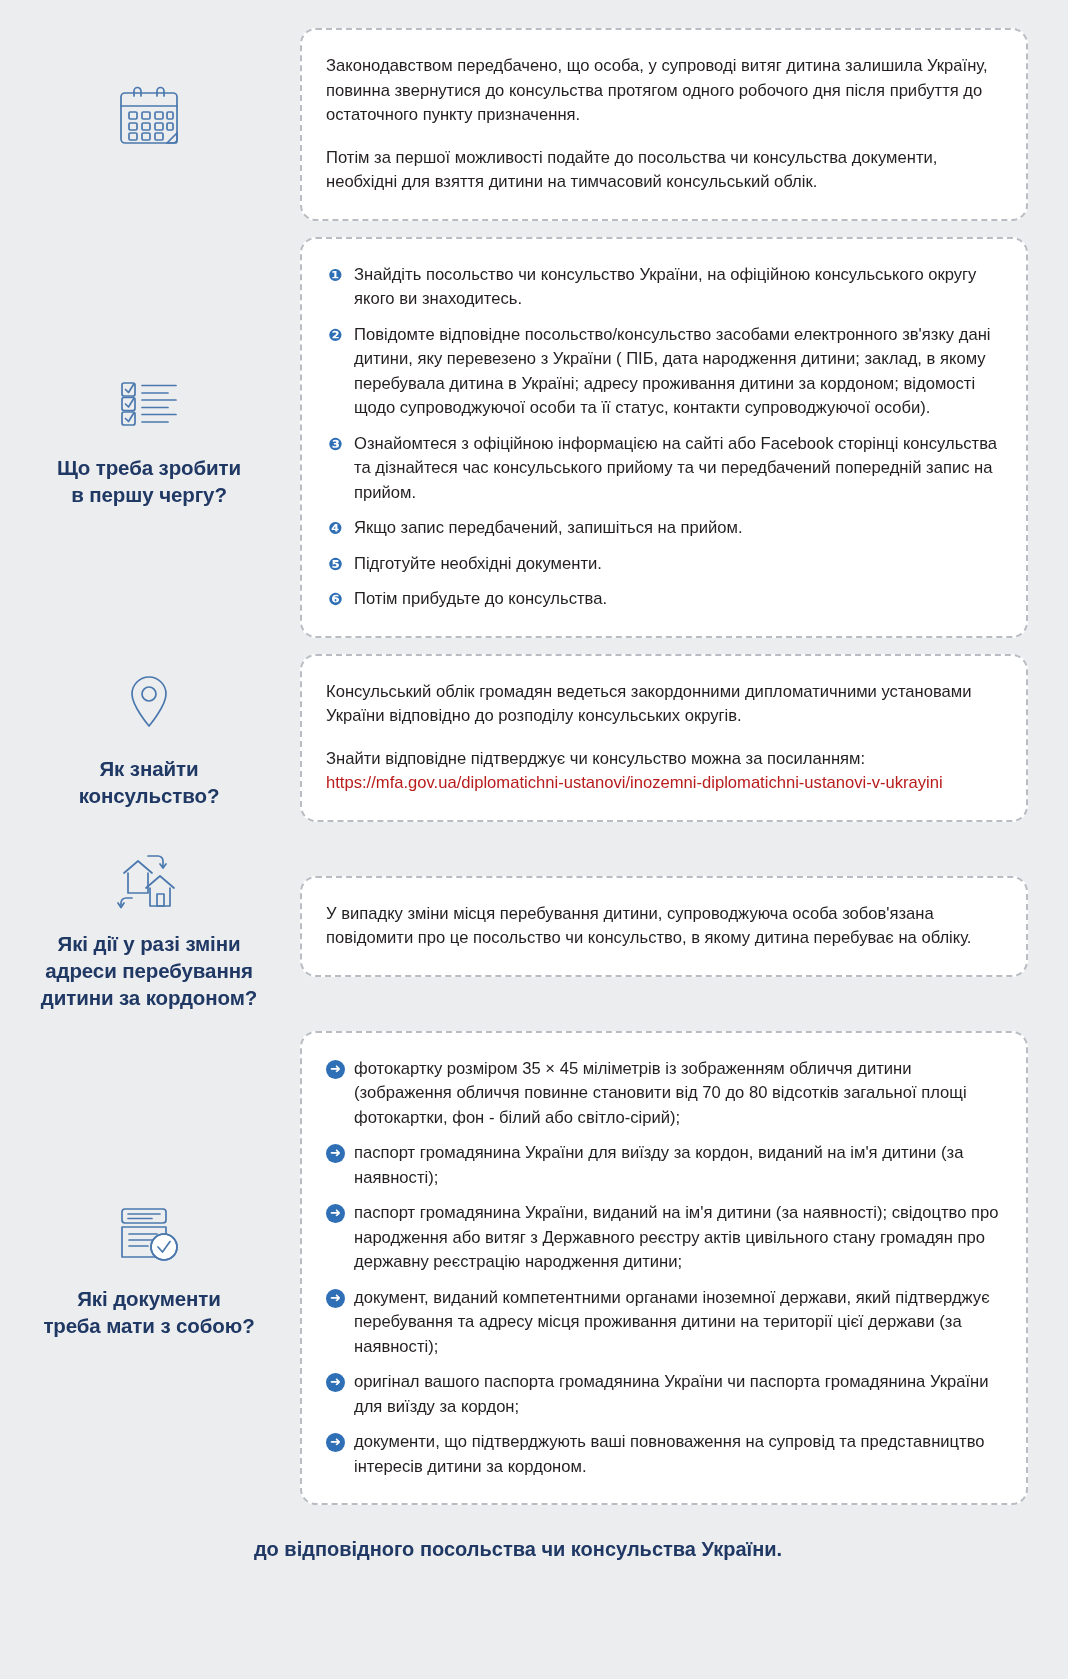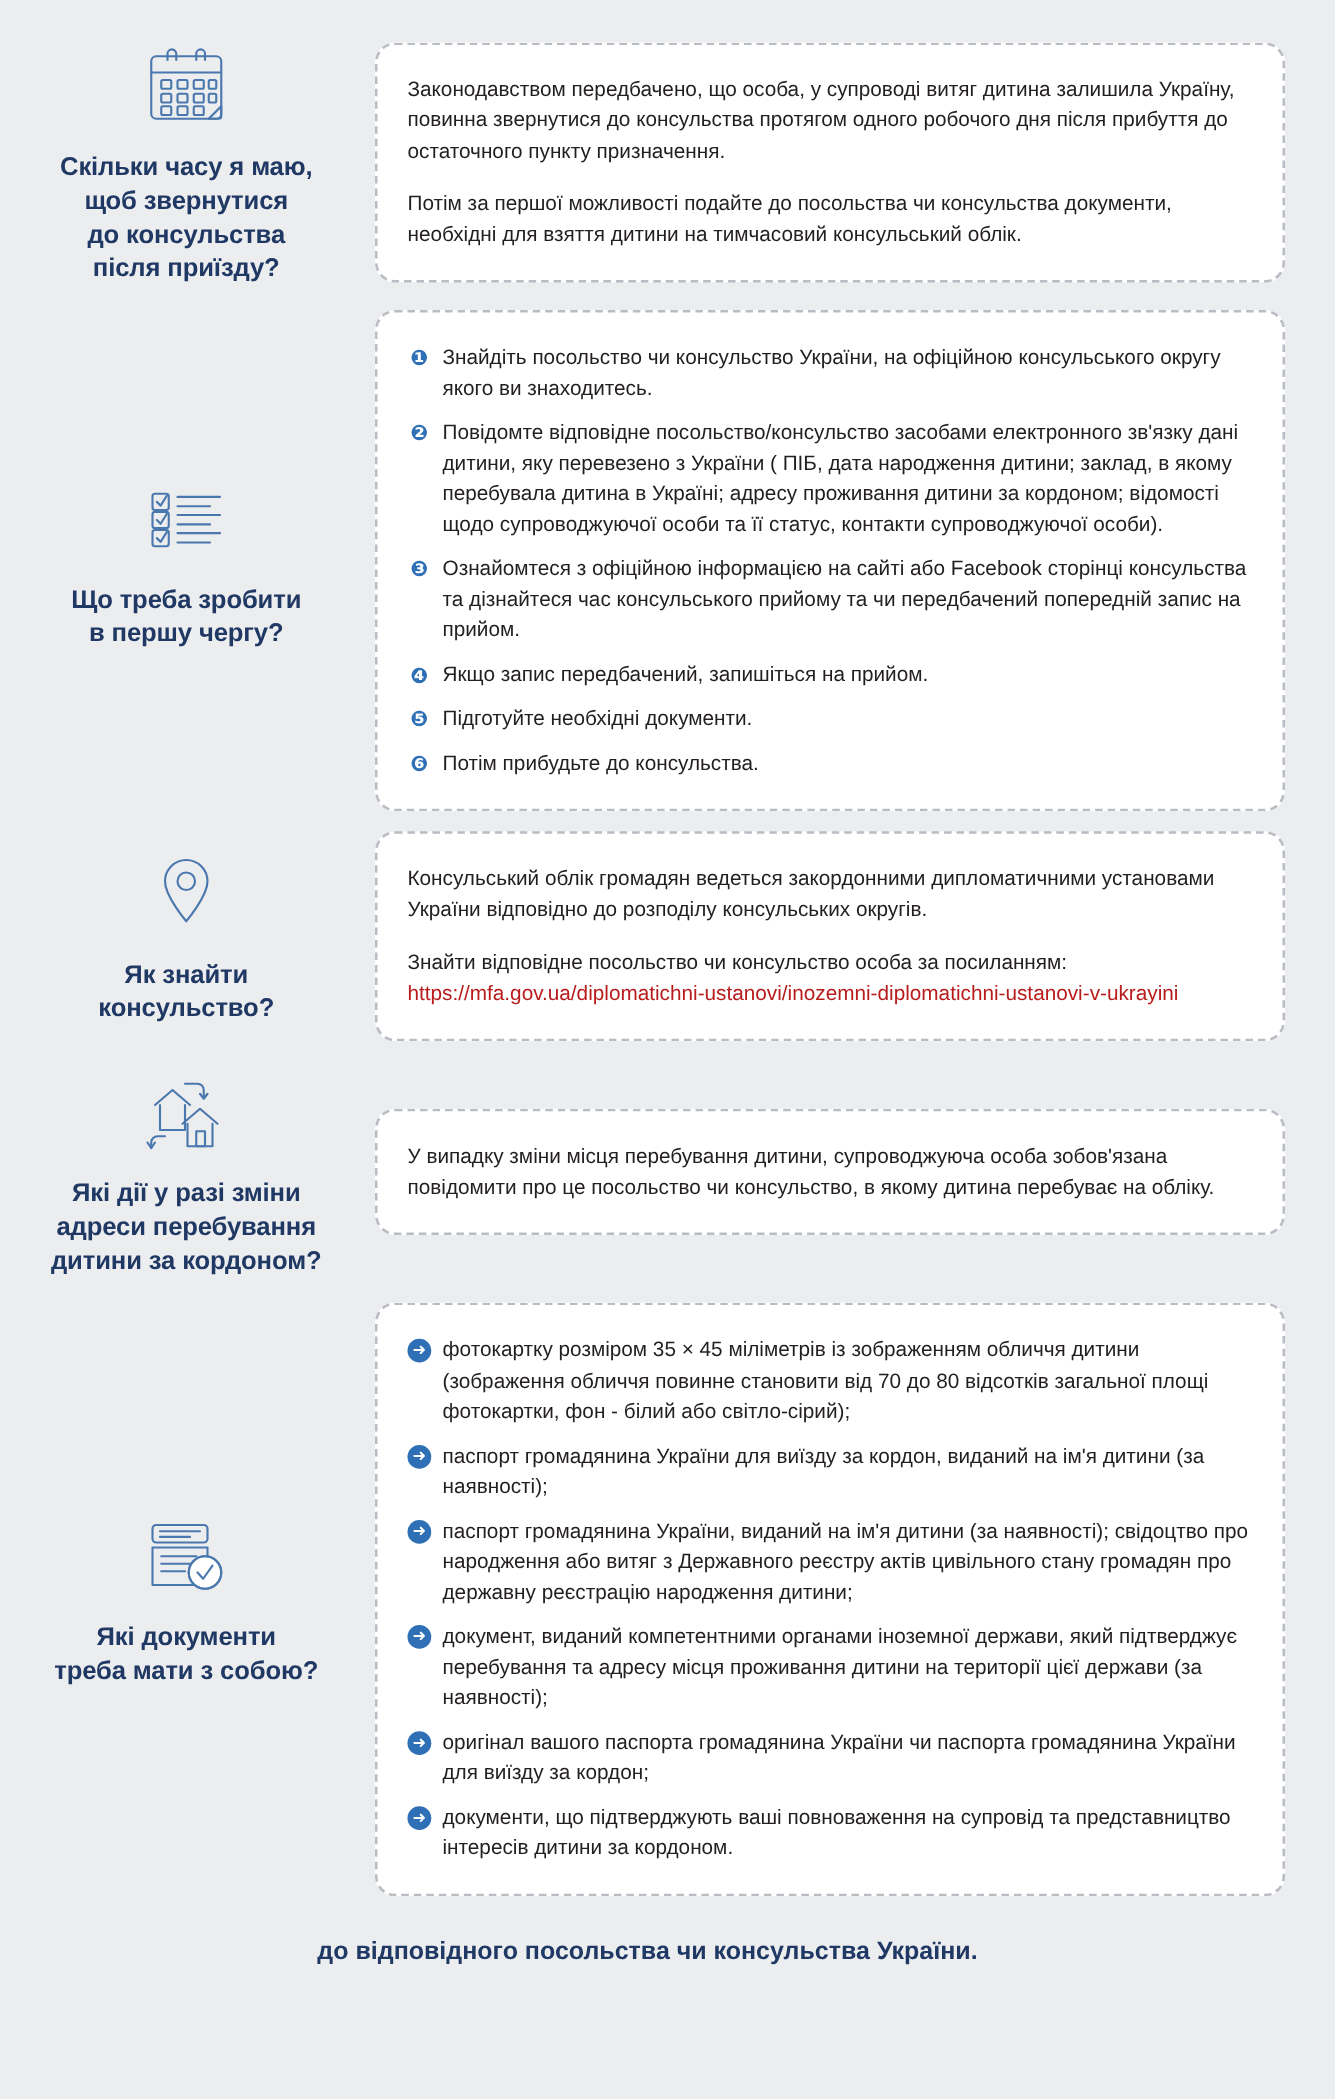--- a/index.html
+++ b/index.html
@@ -156,21 +156,20 @@
           <rect x="17" y="43" width="8" height="7" rx="1.2"></rect>
           <rect x="30" y="43" width="8" height="7" rx="1.2"></rect>
           <rect x="43" y="43" width="8" height="7" rx="1.2"></rect>
           <rect x="55" y="43" width="6" height="7" rx="1.2"></rect>
           <rect x="17" y="53" width="8" height="7" rx="1.2"></rect>
           <rect x="30" y="53" width="8" height="7" rx="1.2"></rect>
           <rect x="43" y="53" width="8" height="7" rx="1.2"></rect>
           <path d="M55 63 L65 53 v8 a2 2 0 0 1 -2 2 z"></path>
         </svg>
       </span>
-      <div class="side-title">Скільки часу я маю,<br>щоб звернутися<br>до консульства<br>після приїзду?</div>
     </div>
     <div class="card">
       <p>Законодавством передбачено, що особа, у супроводі витяг дитина залишила Україну, повинна звернутися до консульства протягом одного робочого дня після прибуття до остаточного пункту призначення.</p>
       <p>Потім за першої можливості подайте до посольства чи консульства документи, необхідні для взяття дитини на тимчасовий консульський облік.</p>
     </div>
   </div>
 
   <div class="section">
     <div class="section-side">
       <span class="side-icon">
@@ -226,21 +225,21 @@
       <span class="side-icon">
         <svg class="ico" viewBox="0 0 74 74" width="74" height="74" aria-hidden="true">
           <path d="M37 10 a17 17 0 0 0 -17 17 c0 12 17 32 17 32 s17 -20 17 -32 a17 17 0 0 0 -17 -17 z"></path>
           <circle cx="37" cy="27" r="7"></circle>
         </svg>
       </span>
       <div class="side-title">Як знайти<br>консульство?</div>
     </div>
     <div class="card">
       <p>Консульський облік громадян ведеться закордонними дипломатичними установами України відповідно до розподілу консульських округів.</p>
-      <p style="margin-bottom:0">Знайти відповідне посольство чи консульство особа за посиланням:</p>
+      <p style="margin-bottom:0">Знайти відповідне підтверджує чи консульство можна за посиланням:</p>
       <p style="margin-top:0"><a class="link" href="#">https://mfa.gov.ua/diplomatichni-ustanovi/inozemni-diplomatichni-ustanovi-v-ukrayini</a></p>
     </div>
   </div>
 
   <div class="section">
     <div class="section-side">
       <span class="side-icon">
         <svg class="ico" viewBox="0 0 74 74" width="74" height="74" aria-hidden="true">
           <path d="M12 31 L26 19 L40 31"></path>
           <path d="M16 31 v20 h20 v-20"></path>

